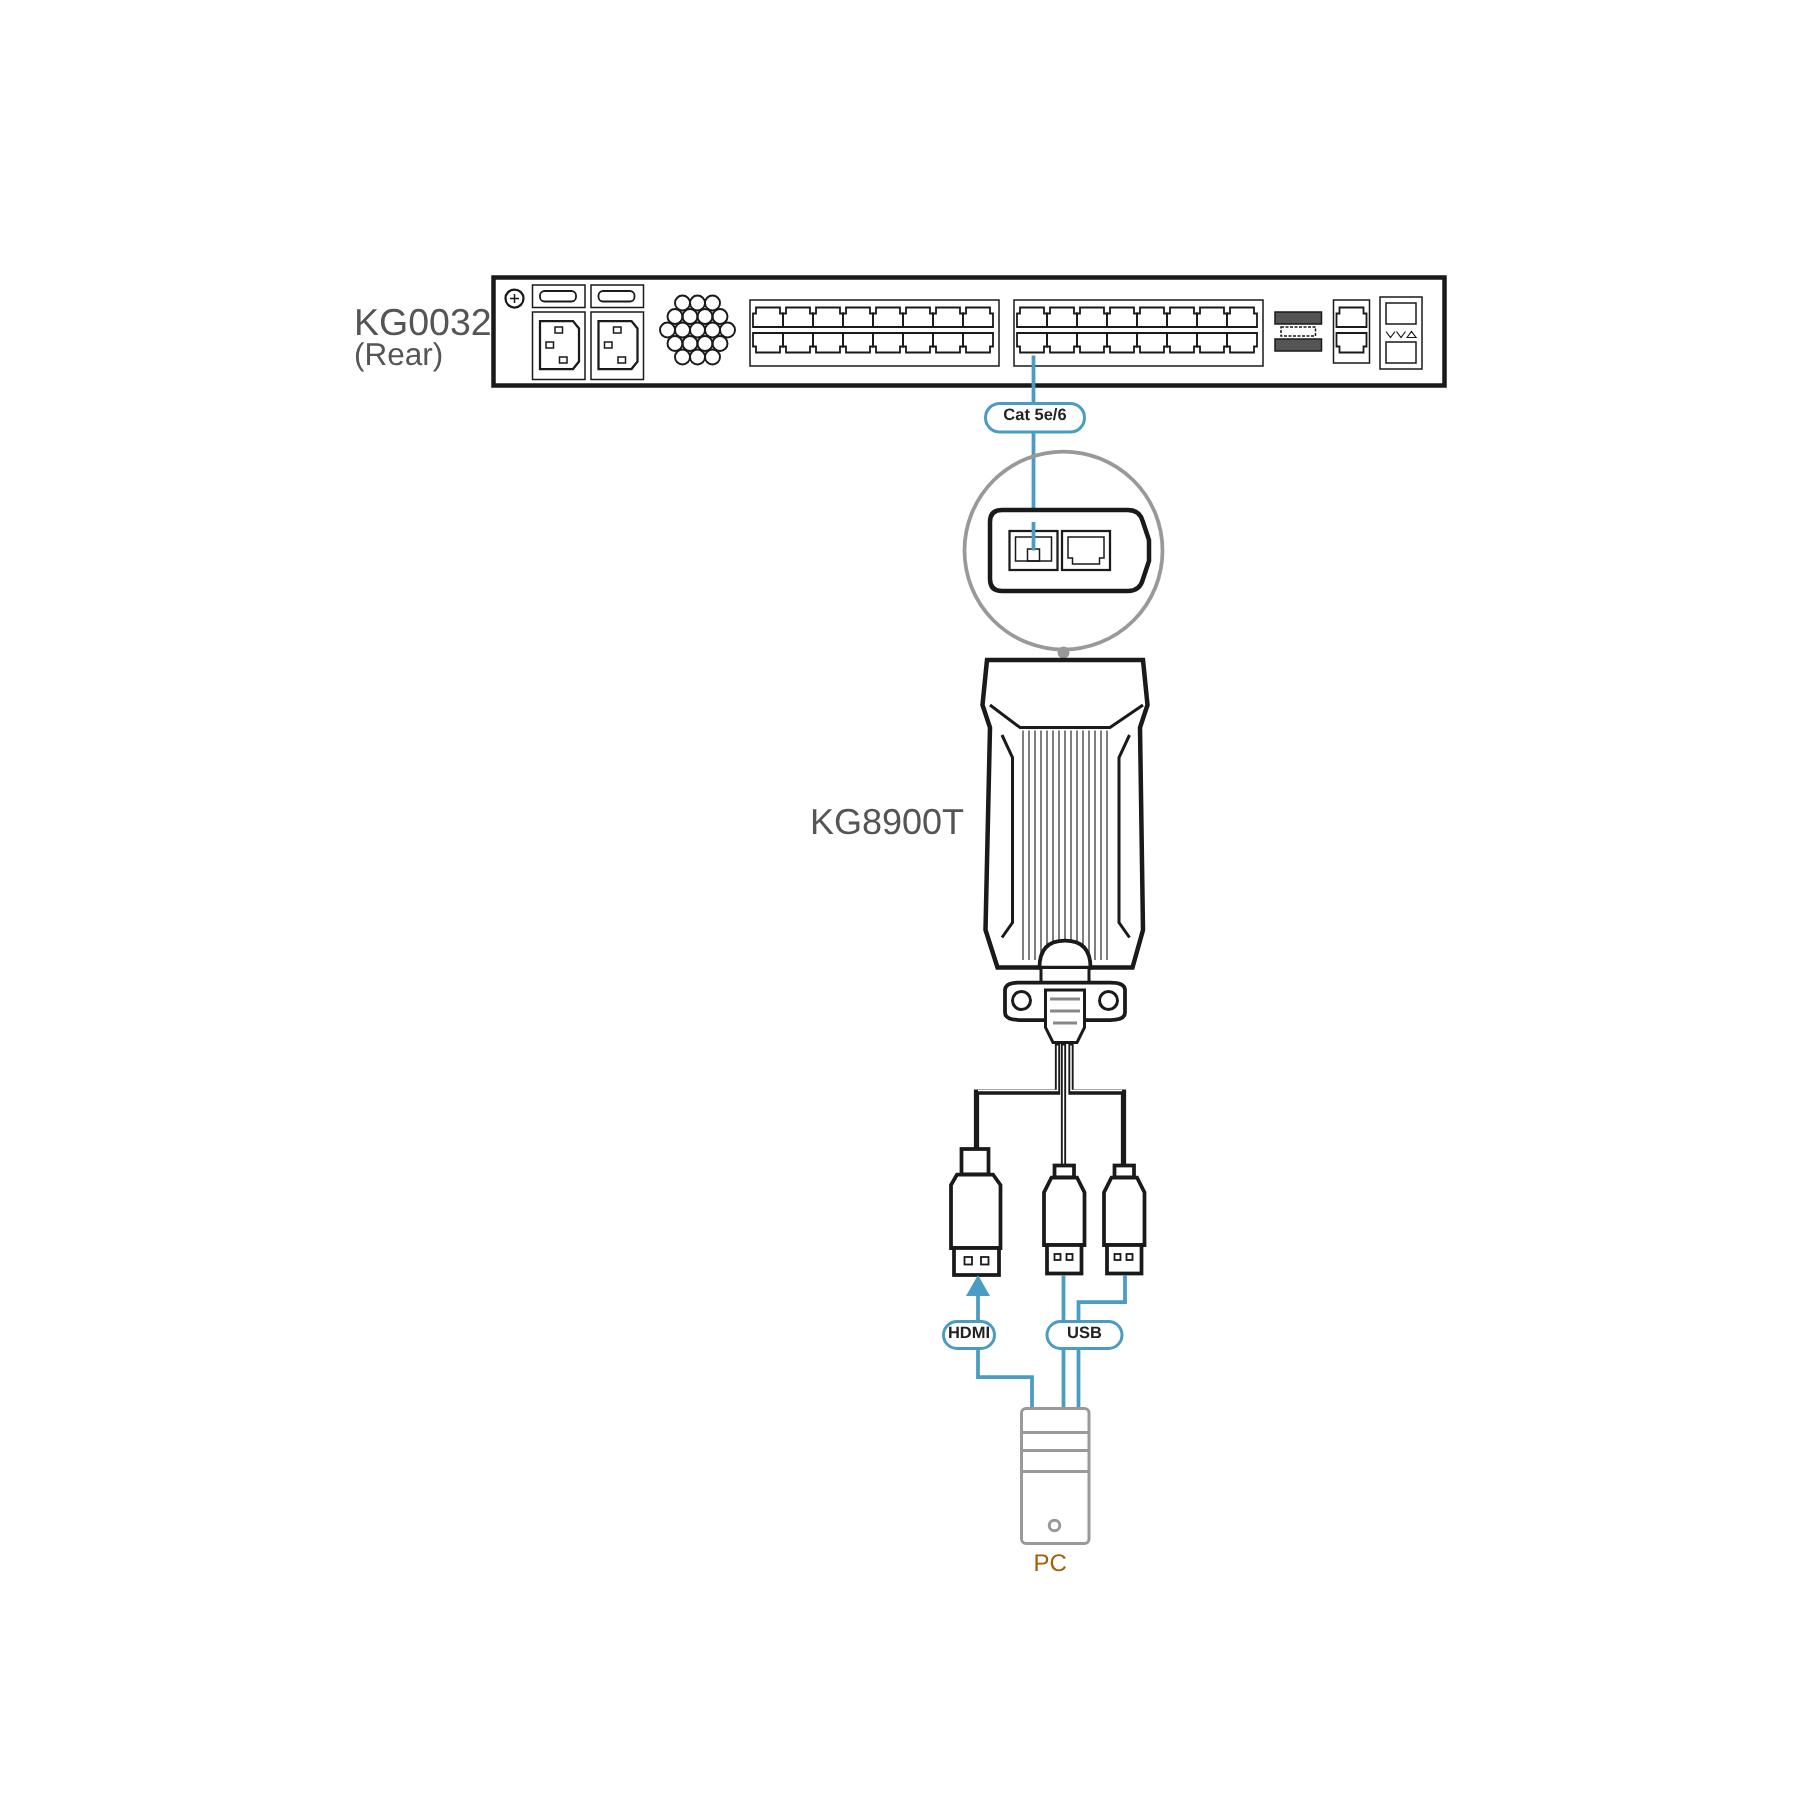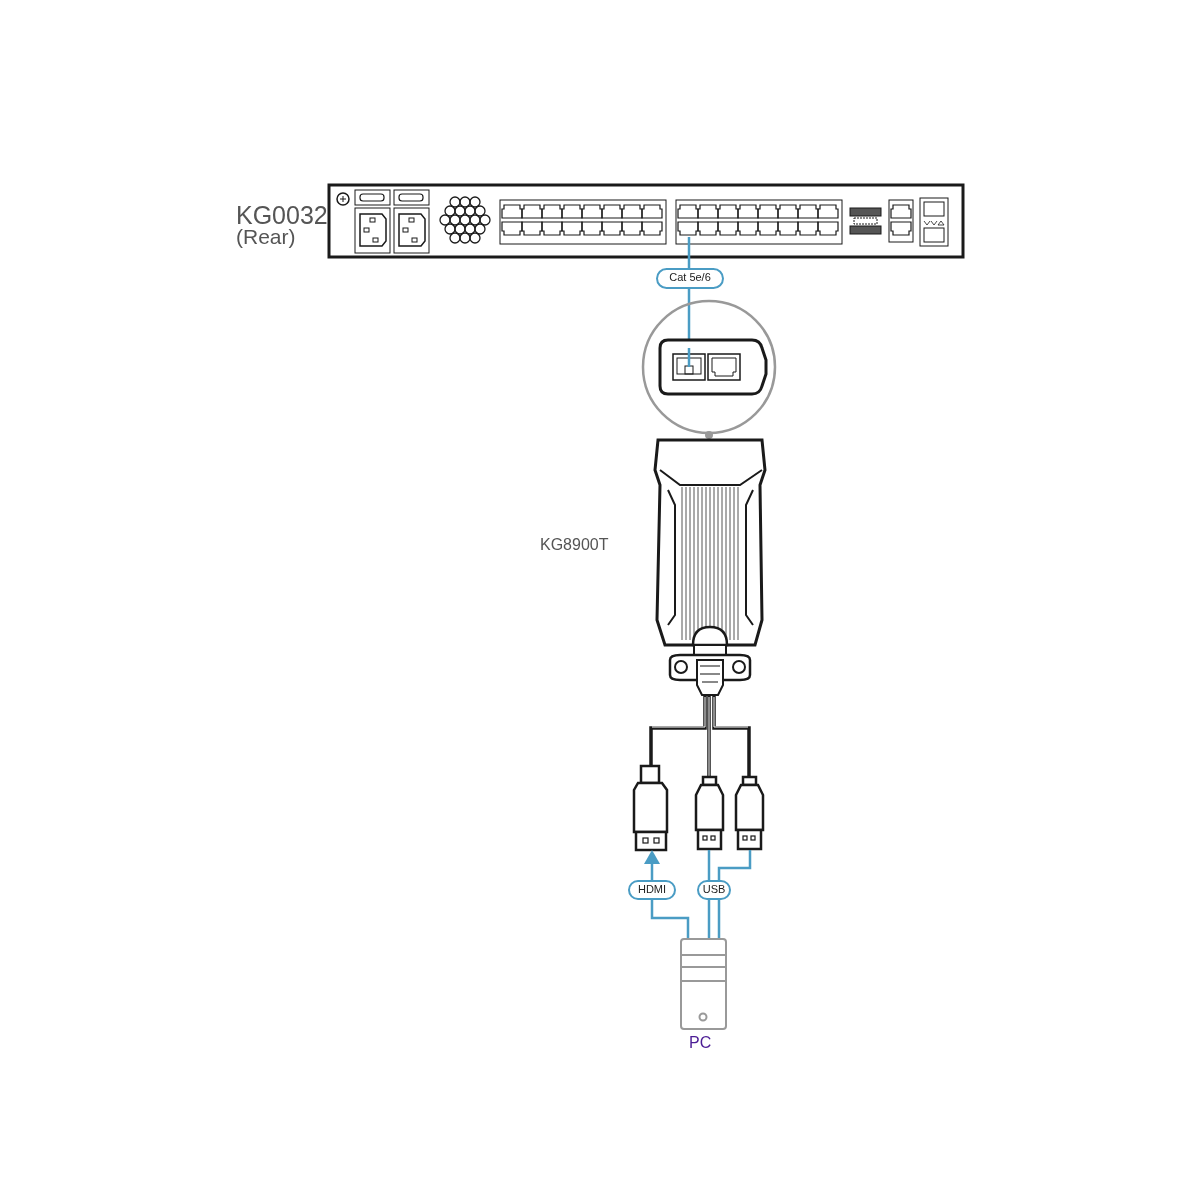--- a/index.html
+++ b/index.html
@@ -1,26 +1,26 @@
 <!DOCTYPE html>
 <html><head>
 <meta charset="utf-8">
 <style>
   html, body { margin: 0; padding: 0; background: #ffffff; }
   body { width: 1200px; height: 1200px; position: relative; overflow: hidden; font-family: "Liberation Sans", sans-serif; }
   svg { position: absolute; left: 0; top: 0; }
   .label { position: absolute; color: #555555; font-family: "Liberation Sans", sans-serif; line-height: 1; }
   .lbl-kg0032 { left: 236px; top: 203px; font-size: 25px; }
   .lbl-rear { left: 236px; top: 226px; font-size: 21px; text-align: right; }
-  .lbl-kg8900 { left: 540px; top: 537px; font-size: 16px; }
-  .lbl-pc { left: 689px; top: 1035px; font-size: 16px; color: #4c1d95; }
-  .pill { position: absolute; border: 2.5px solid #4a9cc4; border-radius: 12px; background: #fff; font-weight: normal; font-size: 11px; color: #222; text-align: center; box-sizing: border-box; line-height: 15px; }
+  .lbl-kg8900 { left: 540px; top: 537px; font-size: 24px; }
+  .lbl-pc { left: 689px; top: 1035px; font-size: 16px; color: #a16207; }
+  .pill { position: absolute; border: 2.5px solid #4a9cc4; border-radius: 12px; background: #fff; font-weight: bold; font-size: 11px; color: #222; text-align: center; box-sizing: border-box; line-height: 15px; }
   .pill-cat { left: 656px; top: 268px; width: 68px; height: 21px; }
-  .pill-hdmi { left: 628px; top: 880px; width: 48px; height: 20px; }
-  .pill-usb { left: 697px; top: 880px; width: 34px; height: 20px; }
+  .pill-hdmi { left: 628px; top: 880px; width: 36px; height: 20px; }
+  .pill-usb { left: 697px; top: 880px; width: 52px; height: 20px; }
 </style>
 </head>
 <body>
 
 <svg width="1200" height="1200" viewBox="0 0 1200 1200">
 
   <g>
     <rect x="329" y="185" width="634" height="72" fill="#fff" stroke="#1a1a1a" stroke-width="3"></rect>
 
     <circle cx="343" cy="199" r="6" fill="none" stroke="#1a1a1a" stroke-width="1.5"></circle>

